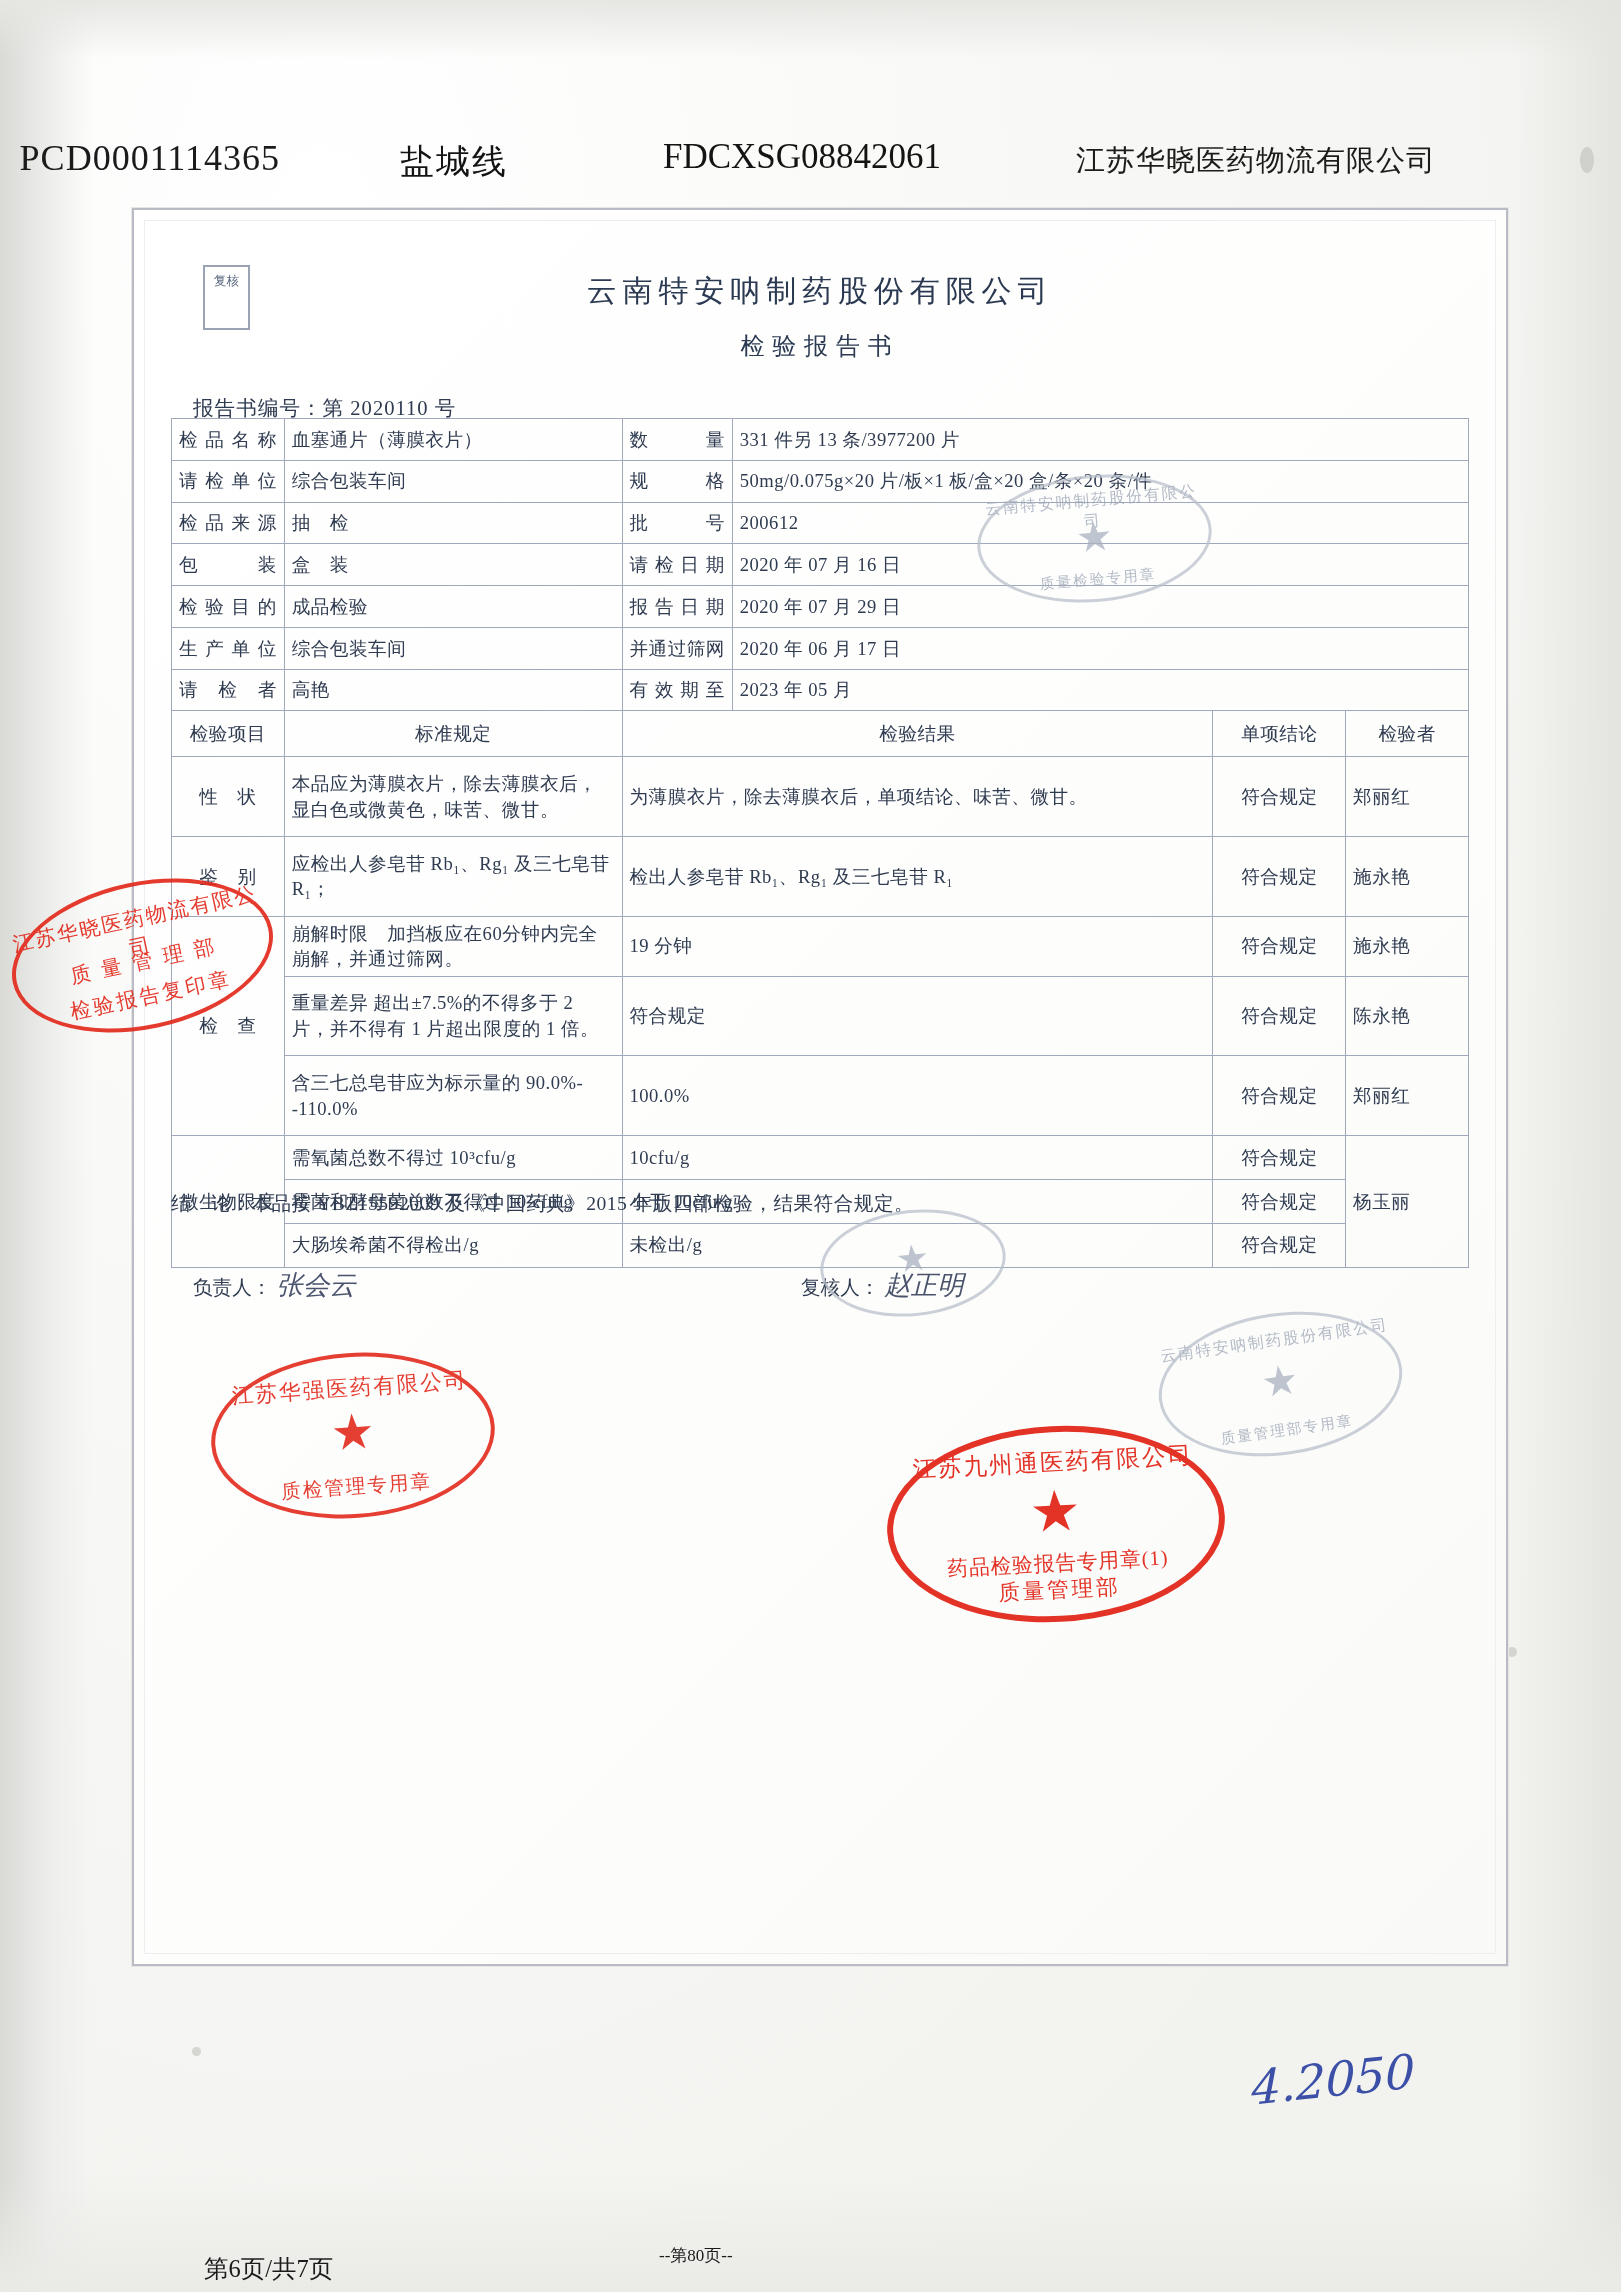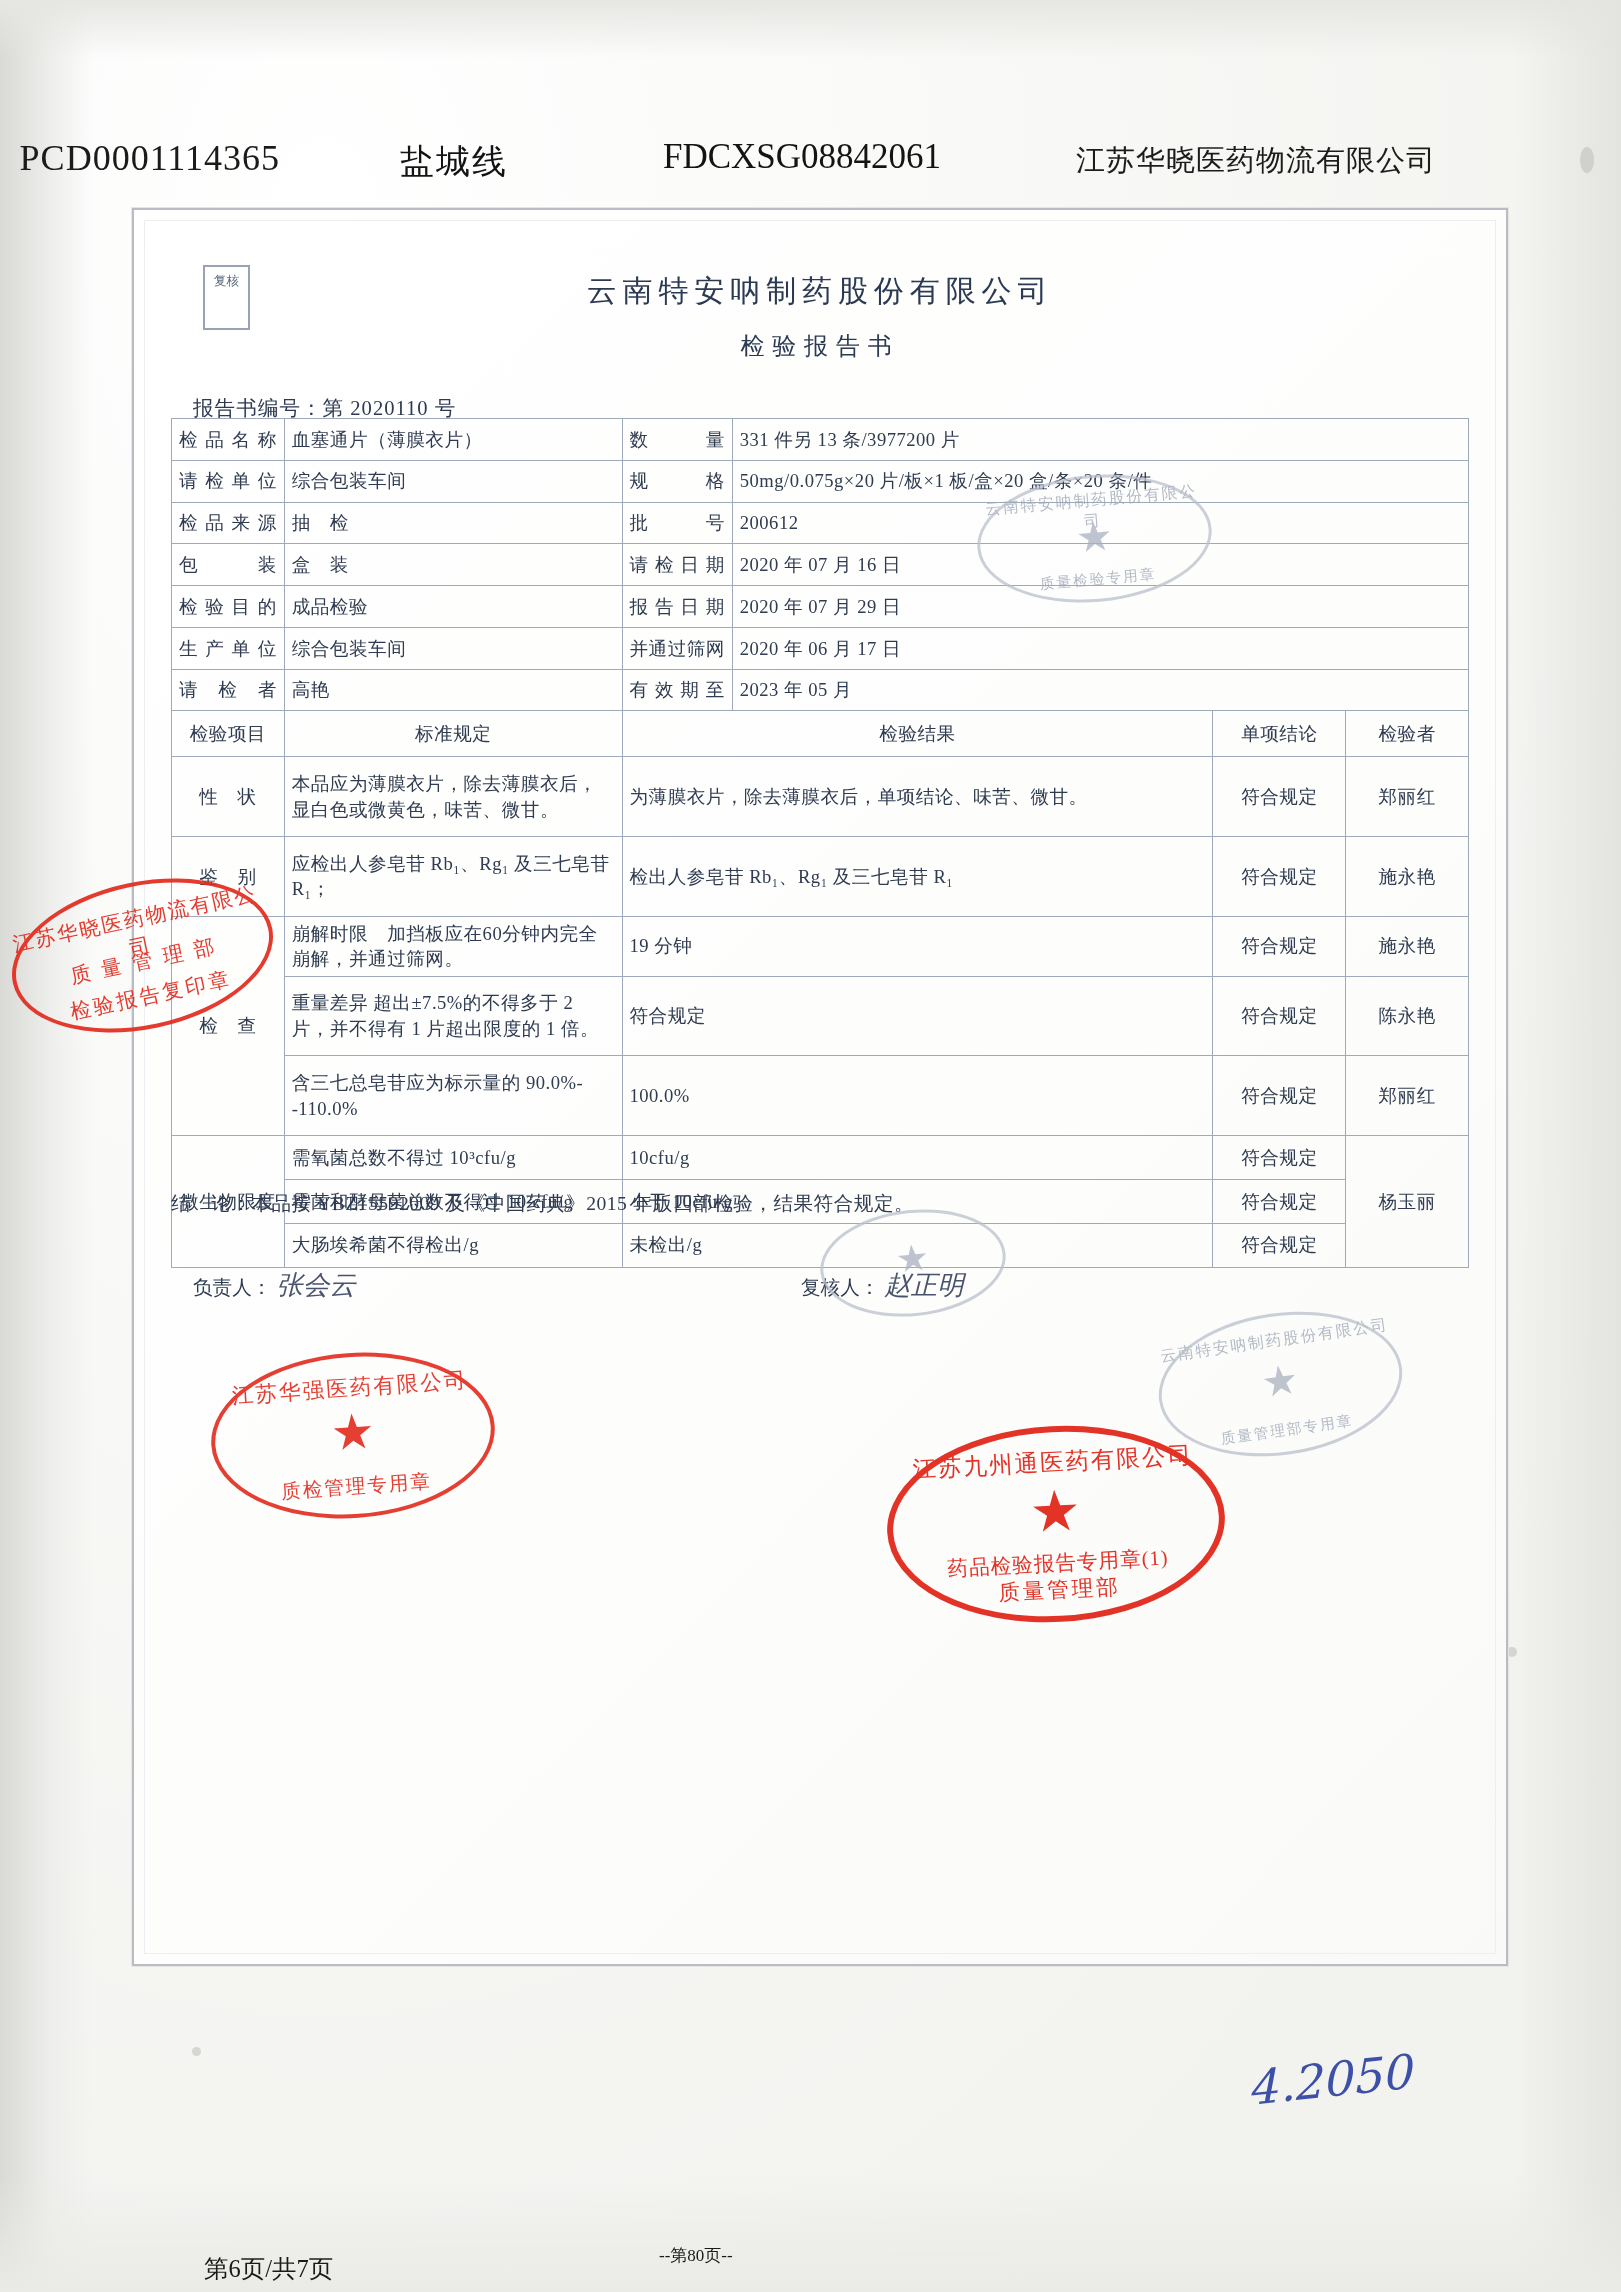--- a/index.html
+++ b/index.html
@@ -115,21 +115,21 @@
   .hrow td{ height:33px; }
 
   
   .hdr td{ text-align:center; height:37px; }
   td.c{ text-align:center; }
 
   .item-col{ width:84px; text-align:center; }
   .std-col{ width:294px; }
   .res-col{ }
   .conc-col{ width:118px; text-align:center; }
-  .insp-col{ width:108px; text-align:center; }
+  .insp-col{ width:108px; }
 
   .conclusion{
     position:absolute; left:37px; top:980px; width:1298px;
     font-size:19.6px; color:#2f3b50; letter-spacing:0.5px;
   }
   .sign-row{
     position:absolute; left:59px; top:1057px; width:1274px;
     font-size:19.6px; color:#2f3b50;
   }
   .sign-row .s2{ position:absolute; left:608px; top:0; }

